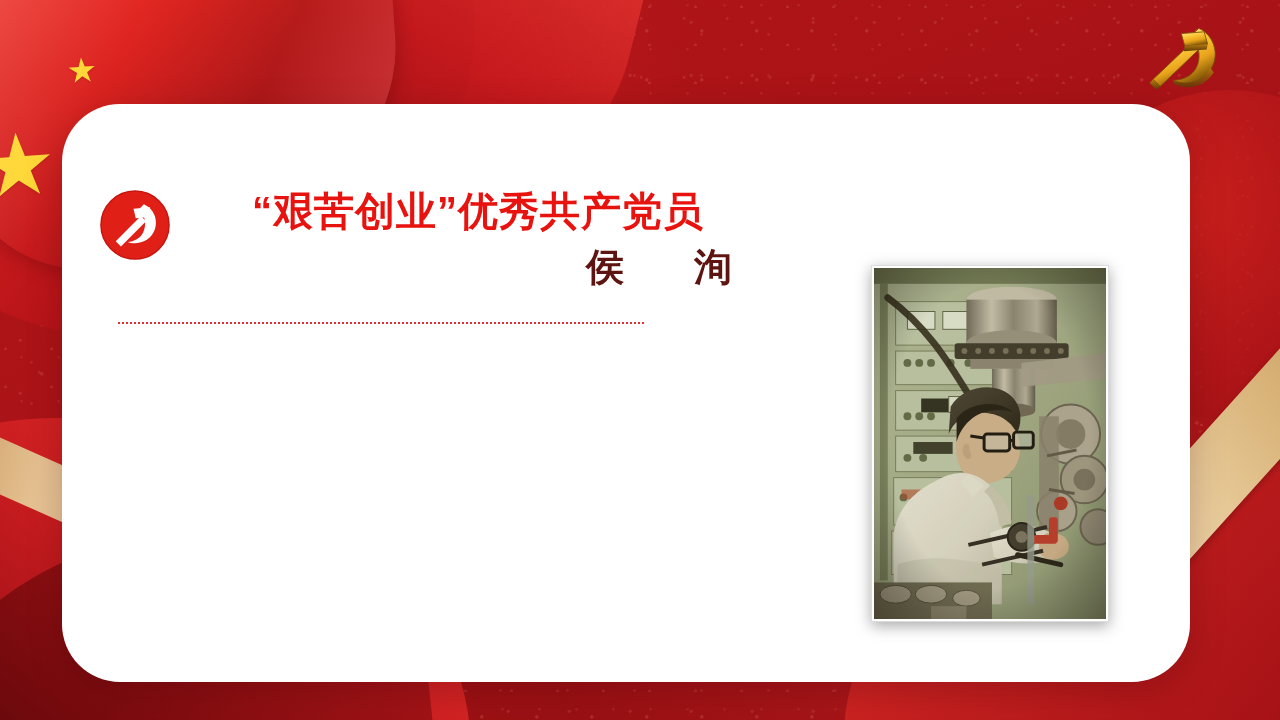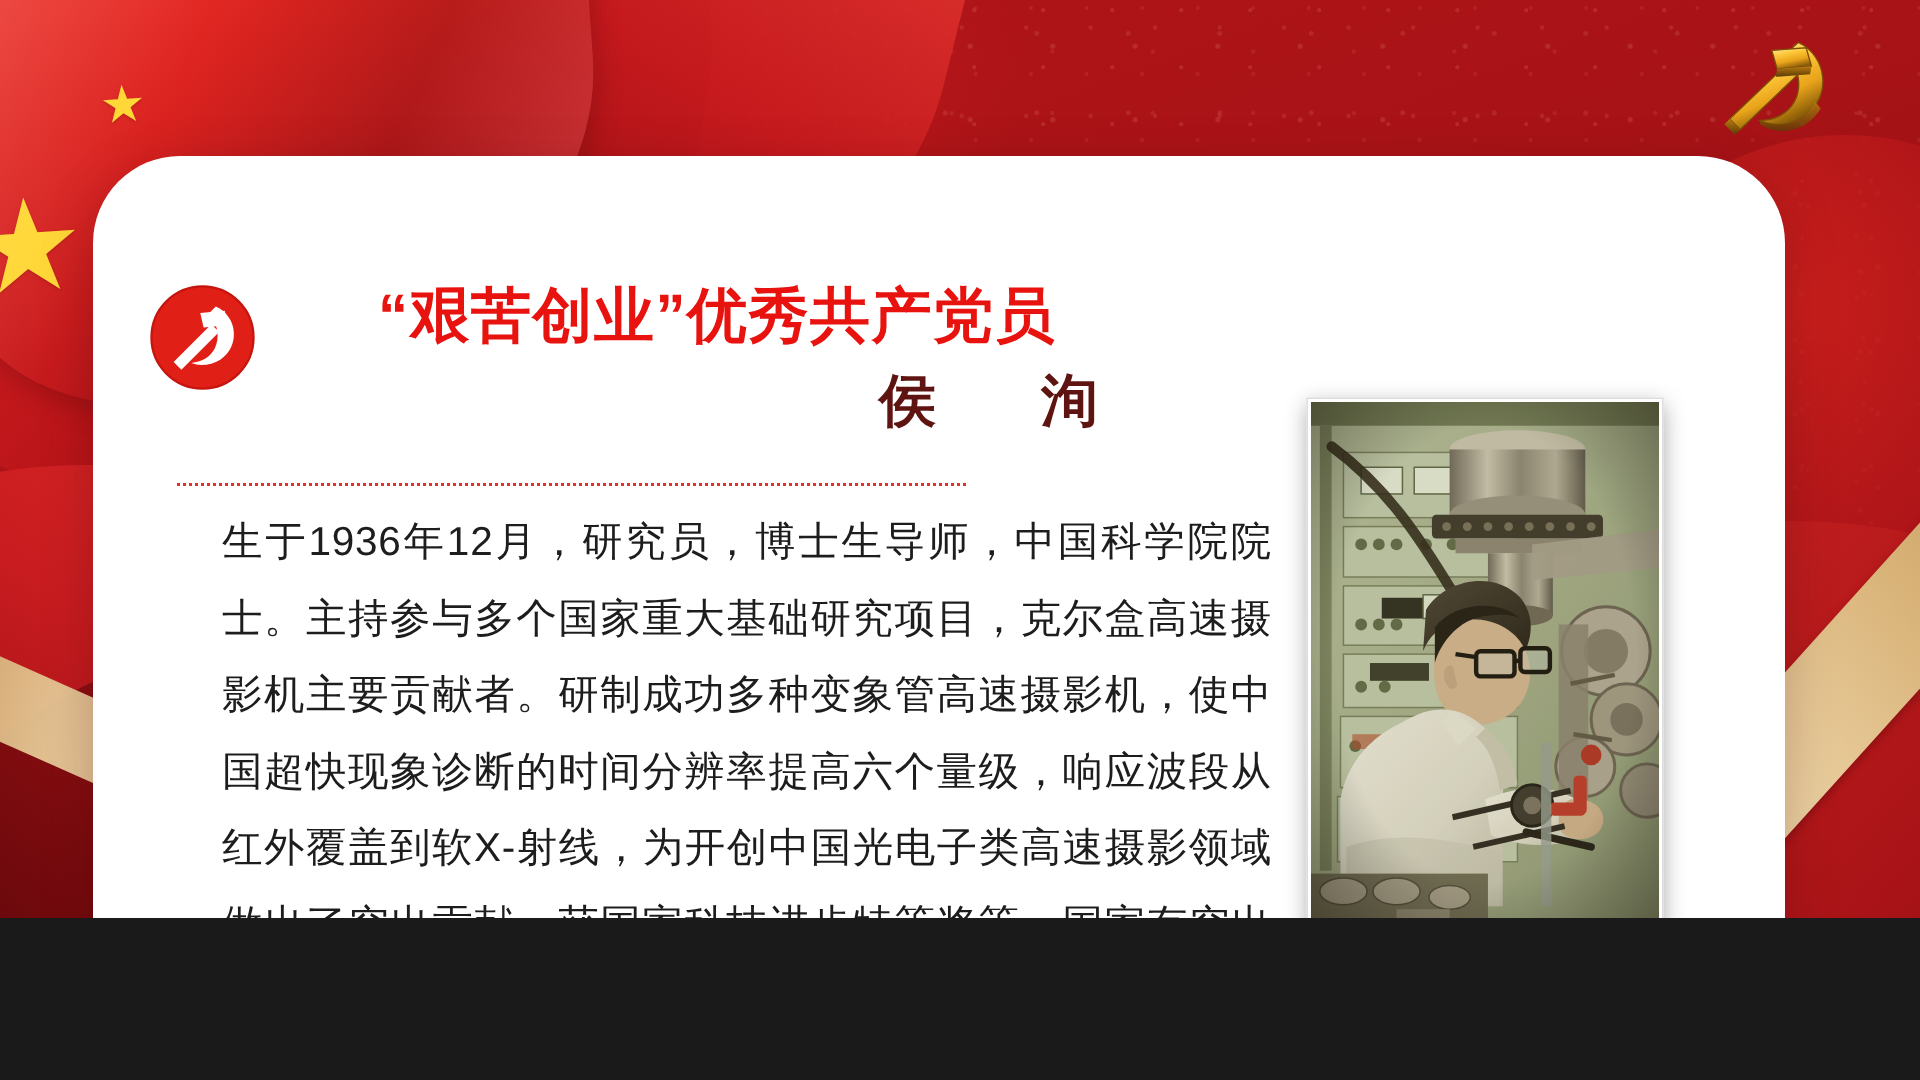--- a/index.html
+++ b/index.html
@@ -4,21 +4,21 @@
 <title>艰苦创业 优秀共产党员 侯洵</title>
 <style>
   html, body {
     margin: 0;
     padding: 0;
     background: #1a1a1a;
   }
   .slide {
     position: relative;
     width: 1280px;
-    height: 612px;
+    height: 720px;
     overflow: hidden;
     font-family: "Liberation Sans", "DejaVu Sans", sans-serif;
     background: #c4b5fd;
   }
 
   
   .bg-base {
     position: absolute;
     inset: 0;
     background:
@@ -295,21 +295,20 @@
           <path d="M48 28 L70 26 L73 39 L51 41 Z" fill="#ffffff"></path>
         </svg>
       </div>
 
       <div class="title-main">“艰苦创业”优秀共产党员</div>
       <div class="title-name">侯　洵</div>
     </div>
 
     <div class="divider"></div>
 
-    <div class="body-text">生于1936年12月，研究员，博士生导师，中国科学院院士。主持参与多个国家重大基础研究项目，克尔盒高速摄影机主要贡献者。研制成功多种变象管高速摄影机，使中国超快现象诊断的时间分辨率提高六个量级，响应波段从红外覆盖到软X-射线，为开创中国光电子类高速摄影领域做出了突出贡献。获国家科技进步特等奖等、国家有突出贡献专家、何梁何利科技进步奖。</div>
 
     <div class="photo-frame">
       <div class="photo">
         <svg viewBox="0 0 236 355" width="100%" height="100%" preserveAspectRatio="none" aria-hidden="true">
           <defs>
             <linearGradient id="rackG" x1="0" y1="0" x2="1" y2="1">
               <stop offset="0%" stop-color="#b9c3a2"></stop>
               <stop offset="50%" stop-color="#a6b18d"></stop>
               <stop offset="100%" stop-color="#8d9875"></stop>
             </linearGradient>

